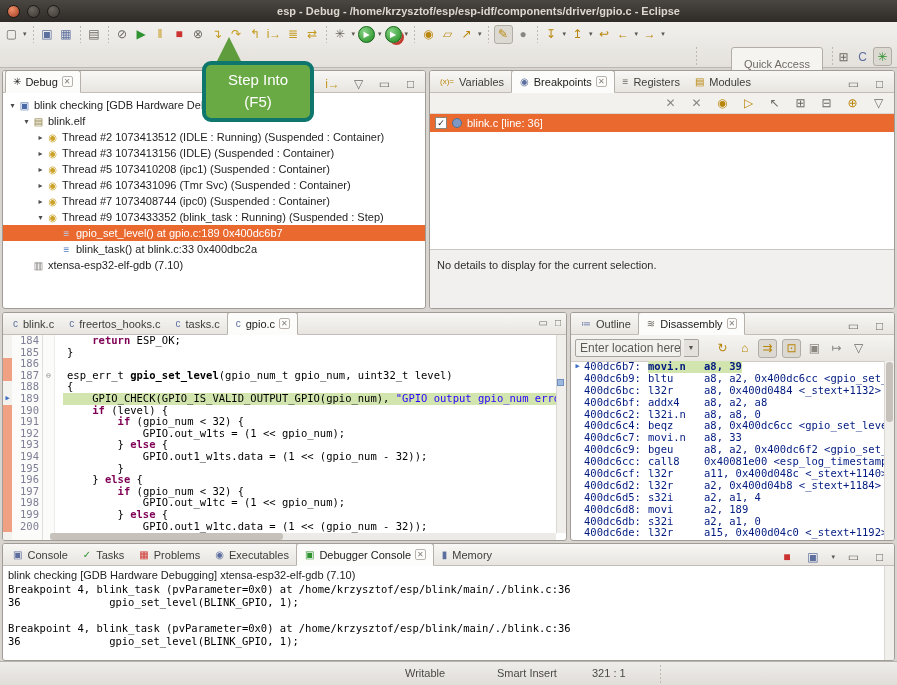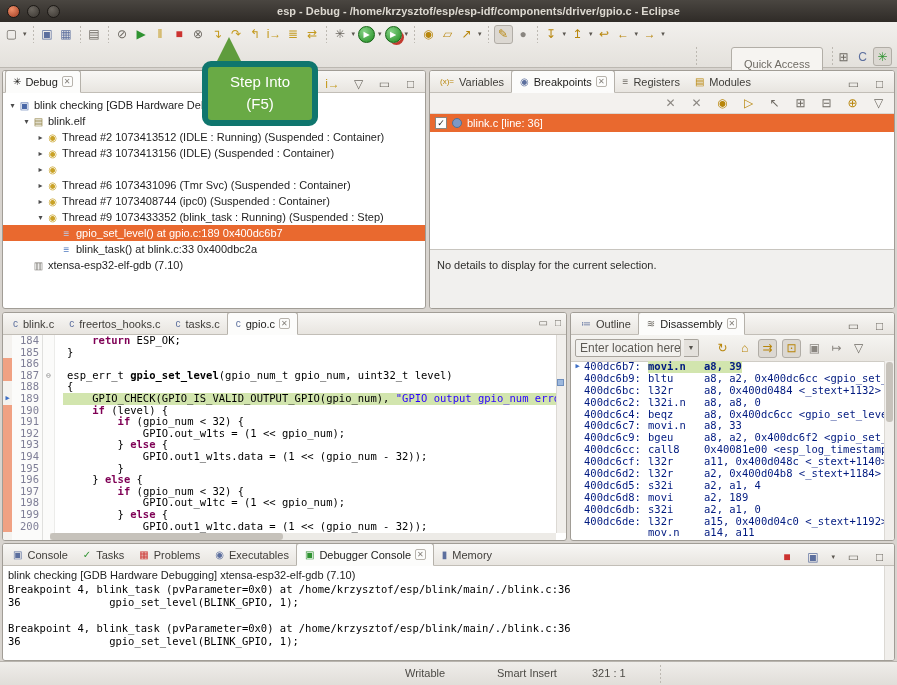--- a/index.html
+++ b/index.html
@@ -32,21 +32,21 @@
   .dd{font-size:7px;color:#5a564f;margin:0 2px;}
   .tbsep{display:inline-block;width:1px;height:17px;margin:0 4px;
          background:repeating-linear-gradient(#bdb9b2 0 2px,transparent 2px 4px);}
   .quick-access{position:absolute;right:74px;top:2px;height:16px;line-height:16px;padding:8px 12px;
                 border:1px solid #b2aea7;border-radius:3px;background:#f6f4f1;color:#6f6b64;font-size:11px;}
   .persp{position:absolute;right:4px;top:2px;display:flex;align-items:center;}
   .tb2sep{position:absolute;width:1px;height:18px;top:2px;
           background:repeating-linear-gradient(#bdb9b2 0 2px,transparent 2px 4px);}
   
   .tooltip{position:absolute;left:202px;top:61px;width:104px;height:49px;background:#69aa45;
-           border:6px solid #0f766e;border-radius:9px;z-index:60;color:#fff;text-align:center;
+           border:4px solid #0f766e;border-radius:9px;z-index:60;color:#fff;text-align:center;
            font-size:15px;line-height:22px;padding-top:4px;}
   .tooltip-arrow{position:absolute;left:216px;top:37px;width:0;height:0;z-index:59;
            border-left:13px solid transparent;border-right:13px solid transparent;
            border-bottom:26px solid #5f9c3d;}
   
   .panel{position:absolute;background:#fff;border:1px solid #a19d96;border-radius:3px;
          box-sizing:border-box;overflow:hidden;}
   .tabbar{position:relative;height:22px;background:linear-gradient(#f8f7f5,#e8e5e0);
           border-bottom:1px solid #c2beb7;display:flex;align-items:flex-end;padding-left:2px;box-sizing:border-box;}
   .tab{display:flex;align-items:center;gap:4px;height:21px;padding:0 7px;font-size:11px;color:#3f3d39;
@@ -236,20 +236,21 @@
           <span>Thread #2 1073413512 (IDLE : Running) (Suspended : Container)</span>
         </div>
         <div class="trow" style="padding-left: 32px;">
           <span class="exp">▸</span>
           <span class="ticon" style="color: rgb(201, 162, 39);">◉</span>
           <span>Thread #3 1073413156 (IDLE) (Suspended : Container)</span>
         </div>
         <div class="trow" style="padding-left: 32px;">
           <span class="exp">▸</span>
           <span class="ticon" style="color: rgb(201, 162, 39);">◉</span>
+          <span>Thread #5 1073410208 (ipc1) (Suspended : Container)</span>
         </div>
         <div class="trow" style="padding-left: 32px;">
           <span class="exp">▸</span>
           <span class="ticon" style="color: rgb(201, 162, 39);">◉</span>
           <span>Thread #6 1073431096 (Tmr Svc) (Suspended : Container)</span>
         </div>
         <div class="trow" style="padding-left: 32px;">
           <span class="exp">▸</span>
           <span class="ticon" style="color: rgb(201, 162, 39);">◉</span>
           <span>Thread #7 1073408744 (ipc0) (Suspended : Container)</span>
@@ -457,20 +458,21 @@
           <span class="tbi am pressed">⊡</span>
           <span class="tbi gy2">▣</span>
           <span class="tbi gy2">↦</span>
           <span class="tbi gy">▽</span>
         </span>
     </div>
     <div class="dis-body" id="dis-body">
         <div class="dis-row cur"><span class="dis-arrow">▶</span><span class="dis-addr">400dc6b7:</span><span class="dis-instr">movi.n</span><span class="dis-ops">a8, 39</span></div>
         <div class="dis-row"><span class="dis-arrow"></span><span class="dis-addr">400dc6b9:</span><span class="dis-instr">bltu</span><span class="dis-ops">a8, a2, 0x400dc6cc &lt;gpio_set_</span></div>
         <div class="dis-row"><span class="dis-arrow"></span><span class="dis-addr">400dc6bc:</span><span class="dis-instr">l32r</span><span class="dis-ops">a8, 0x400d0484 &lt;_stext+1132&gt;</span></div>
+        <div class="dis-row"><span class="dis-arrow"></span><span class="dis-addr">400dc6bf:</span><span class="dis-instr">addx4</span><span class="dis-ops">a8, a2, a8</span></div>
         <div class="dis-row"><span class="dis-arrow"></span><span class="dis-addr">400dc6c2:</span><span class="dis-instr">l32i.n</span><span class="dis-ops">a8, a8, 0</span></div>
         <div class="dis-row"><span class="dis-arrow"></span><span class="dis-addr">400dc6c4:</span><span class="dis-instr">beqz</span><span class="dis-ops">a8, 0x400dc6cc &lt;gpio_set_leve</span></div>
         <div class="dis-row"><span class="dis-arrow"></span><span class="dis-addr">400dc6c7:</span><span class="dis-instr">movi.n</span><span class="dis-ops">a8, 33</span></div>
         <div class="dis-row"><span class="dis-arrow"></span><span class="dis-addr">400dc6c9:</span><span class="dis-instr">bgeu</span><span class="dis-ops">a8, a2, 0x400dc6f2 &lt;gpio_set_</span></div>
         <div class="dis-row"><span class="dis-arrow"></span><span class="dis-addr">400dc6cc:</span><span class="dis-instr">call8</span><span class="dis-ops">0x40081e00 &lt;esp_log_timestamp</span></div>
         <div class="dis-row"><span class="dis-arrow"></span><span class="dis-addr">400dc6cf:</span><span class="dis-instr">l32r</span><span class="dis-ops">a11, 0x400d048c &lt;_stext+1140&gt;</span></div>
         <div class="dis-row"><span class="dis-arrow"></span><span class="dis-addr">400dc6d2:</span><span class="dis-instr">l32r</span><span class="dis-ops">a2, 0x400d04b8 &lt;_stext+1184&gt;</span></div>
         <div class="dis-row"><span class="dis-arrow"></span><span class="dis-addr">400dc6d5:</span><span class="dis-instr">s32i</span><span class="dis-ops">a2, a1, 4</span></div>
         <div class="dis-row"><span class="dis-arrow"></span><span class="dis-addr">400dc6d8:</span><span class="dis-instr">movi</span><span class="dis-ops">a2, 189</span></div>
         <div class="dis-row"><span class="dis-arrow"></span><span class="dis-addr">400dc6db:</span><span class="dis-instr">s32i</span><span class="dis-ops">a2, a1, 0</span></div>

